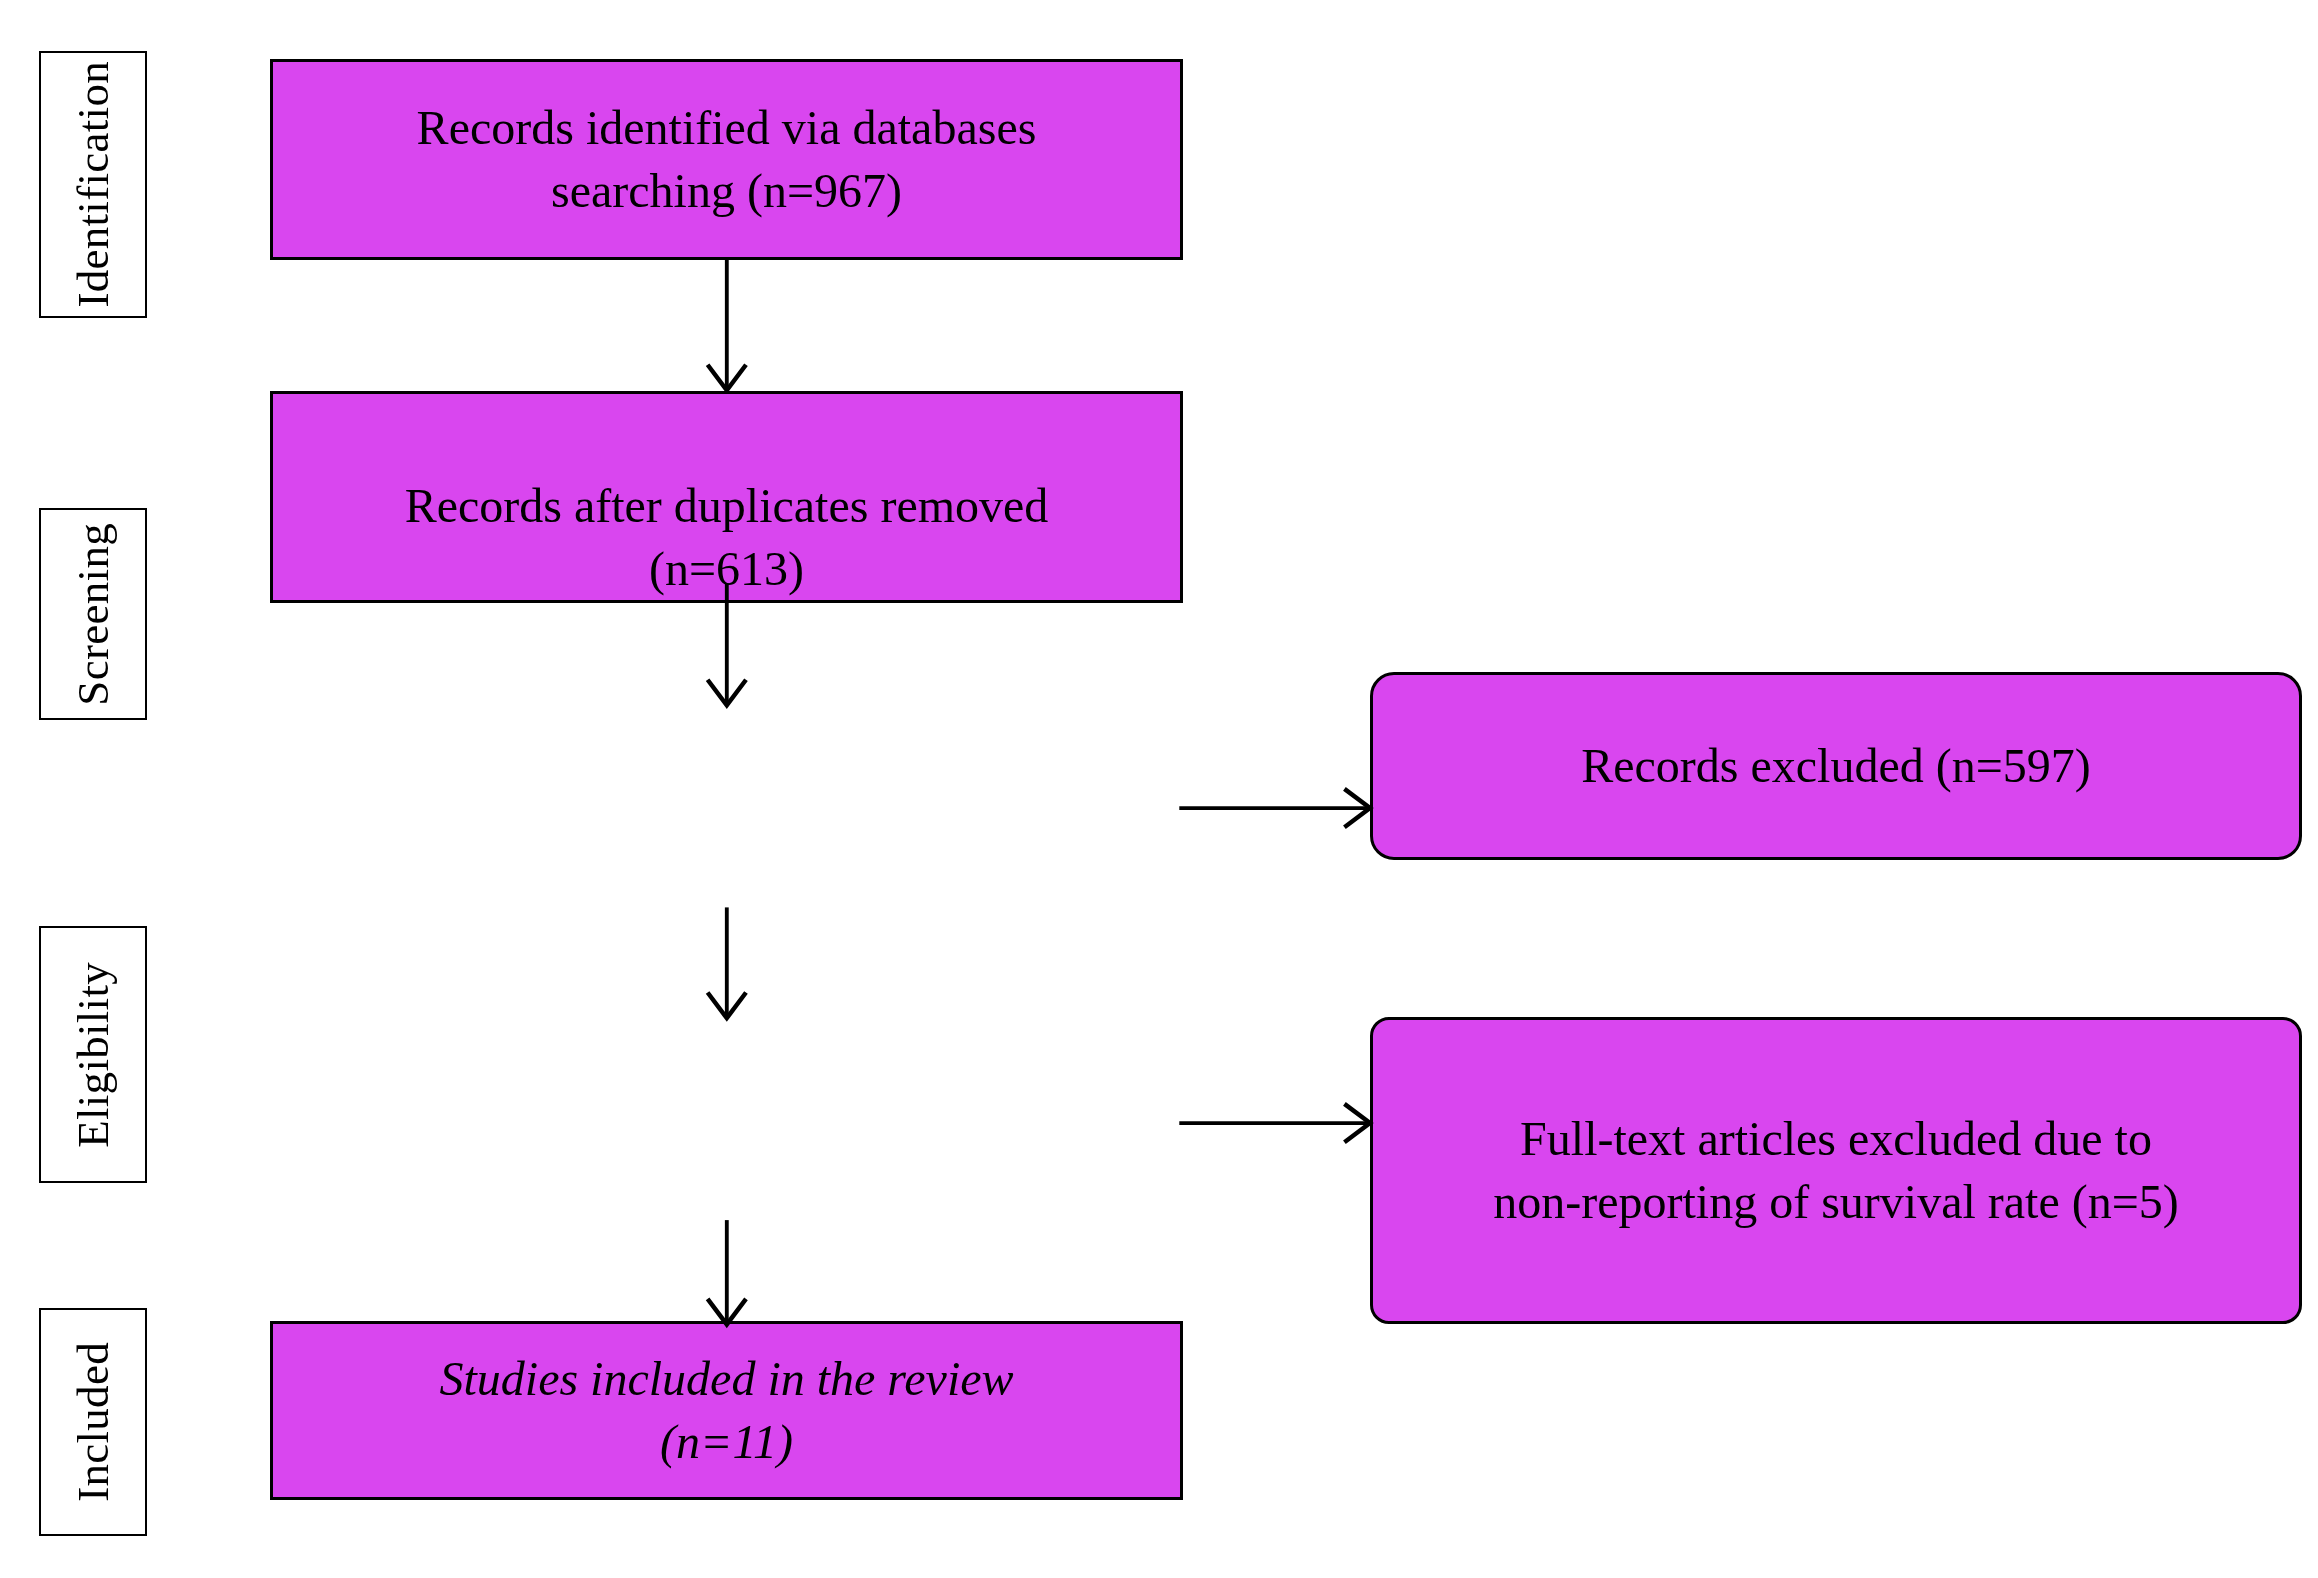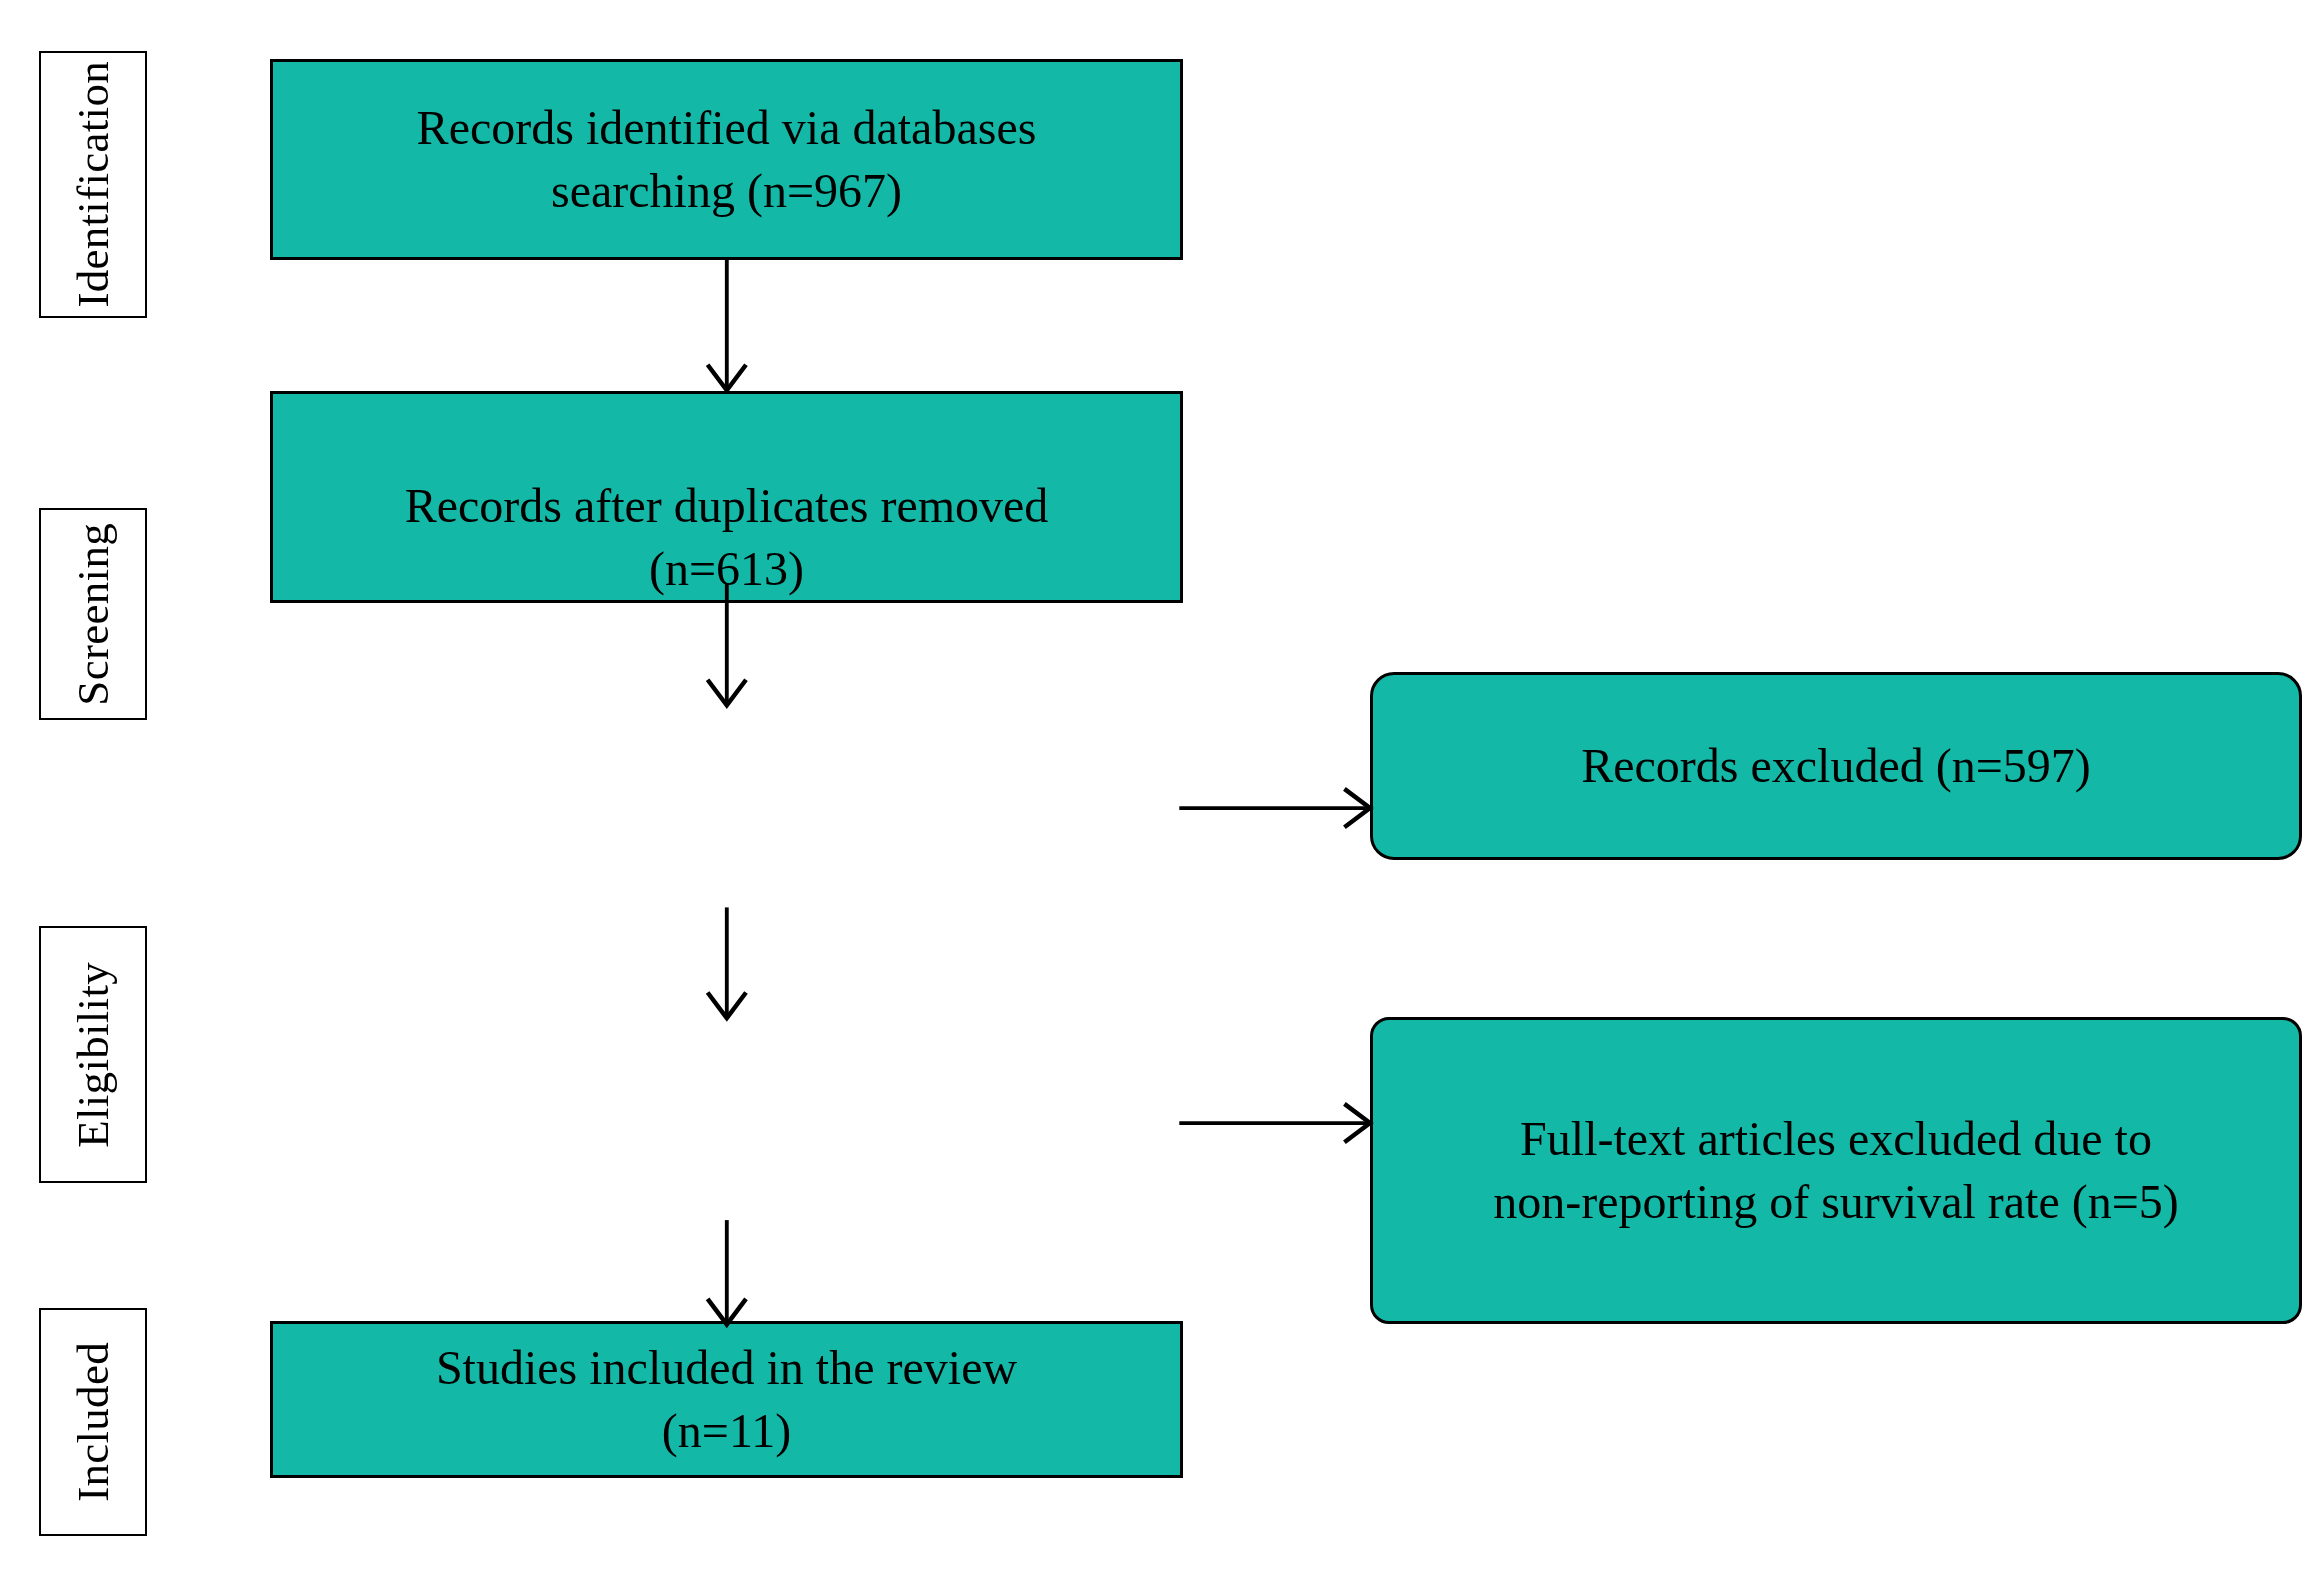--- a/index.html
+++ b/index.html
@@ -36,21 +36,21 @@
     white-space: nowrap;
     font-size: 45px;
     line-height: 1;
     letter-spacing: 0.3px;
   }
 
   
   .flow-box {
     position: absolute;
     border: 3.2px solid #000000;
-    background: #14b8a6;
+    background: #d946ef;
     box-sizing: border-box;
     display: flex;
     align-items: center;
     justify-content: center;
     text-align: center;
     padding: 0 11px;
   }
   .flow-box-text {
     font-size: 48px;
     line-height: 1.30;
@@ -100,21 +100,21 @@
 searching (n=967)</span>
   </div>
 
   <div class="flow-box" style="left:270px; top:391px; width:913px; height:212px;align-items:flex-end;">
     <span class="flow-box-text">Records after duplicates removed
 (n=613)</span>
   </div>
 
 
 
-  <div class="flow-box" style="left:270px; top:1321px; width:913px; height:157px;">
+  <div class="flow-box" style="left:270px; top:1321px; width:913px; height:179px;font-style:italic;">
     <span class="flow-box-text">Studies included in the review
 (n=11)</span>
   </div>
 
   <div class="flow-box" style="left:1370px; top:672px; width:932px; height:188px;border-radius:24px;">
     <span class="flow-box-text">Records excluded (n=597)</span>
   </div>
 
   <div class="flow-box" style="left:1370px; top:1017px; width:932px; height:307px;border-radius:19px;">
     <span class="flow-box-text">Full-text articles excluded due to

